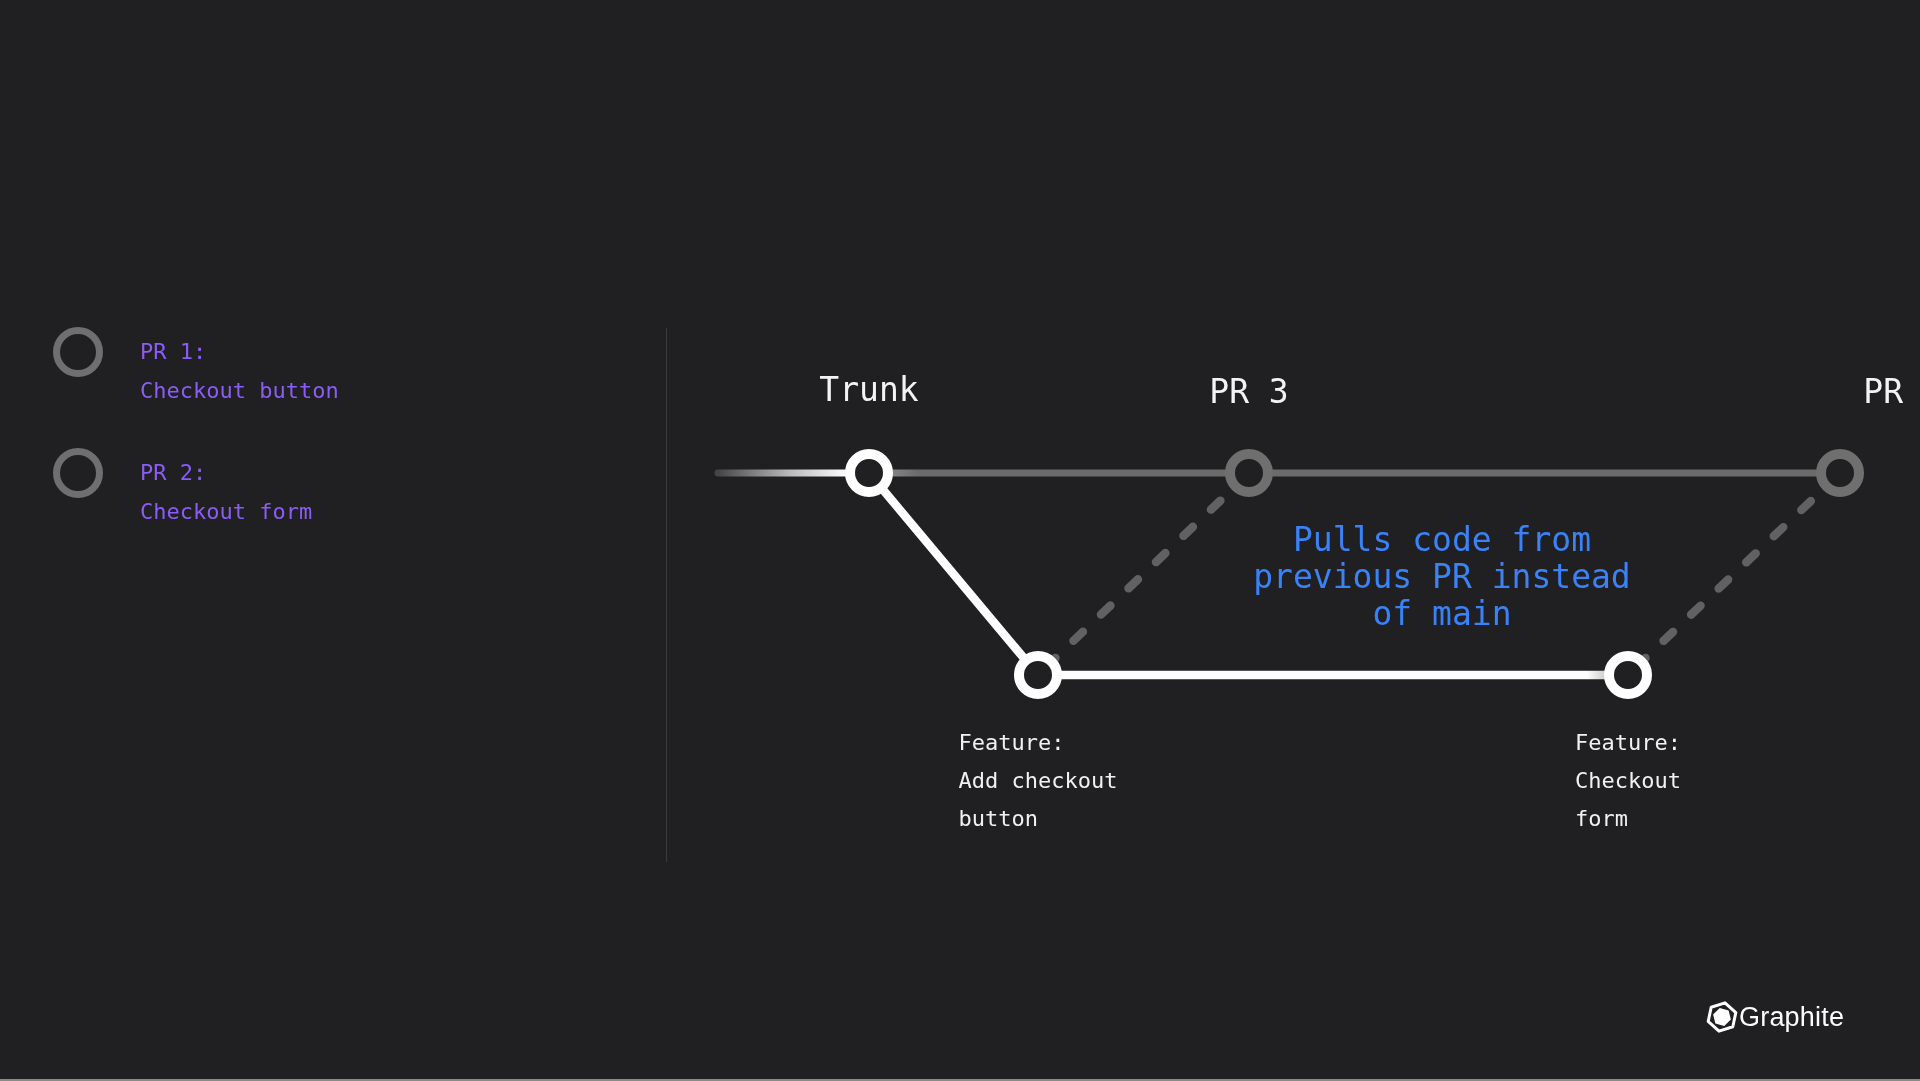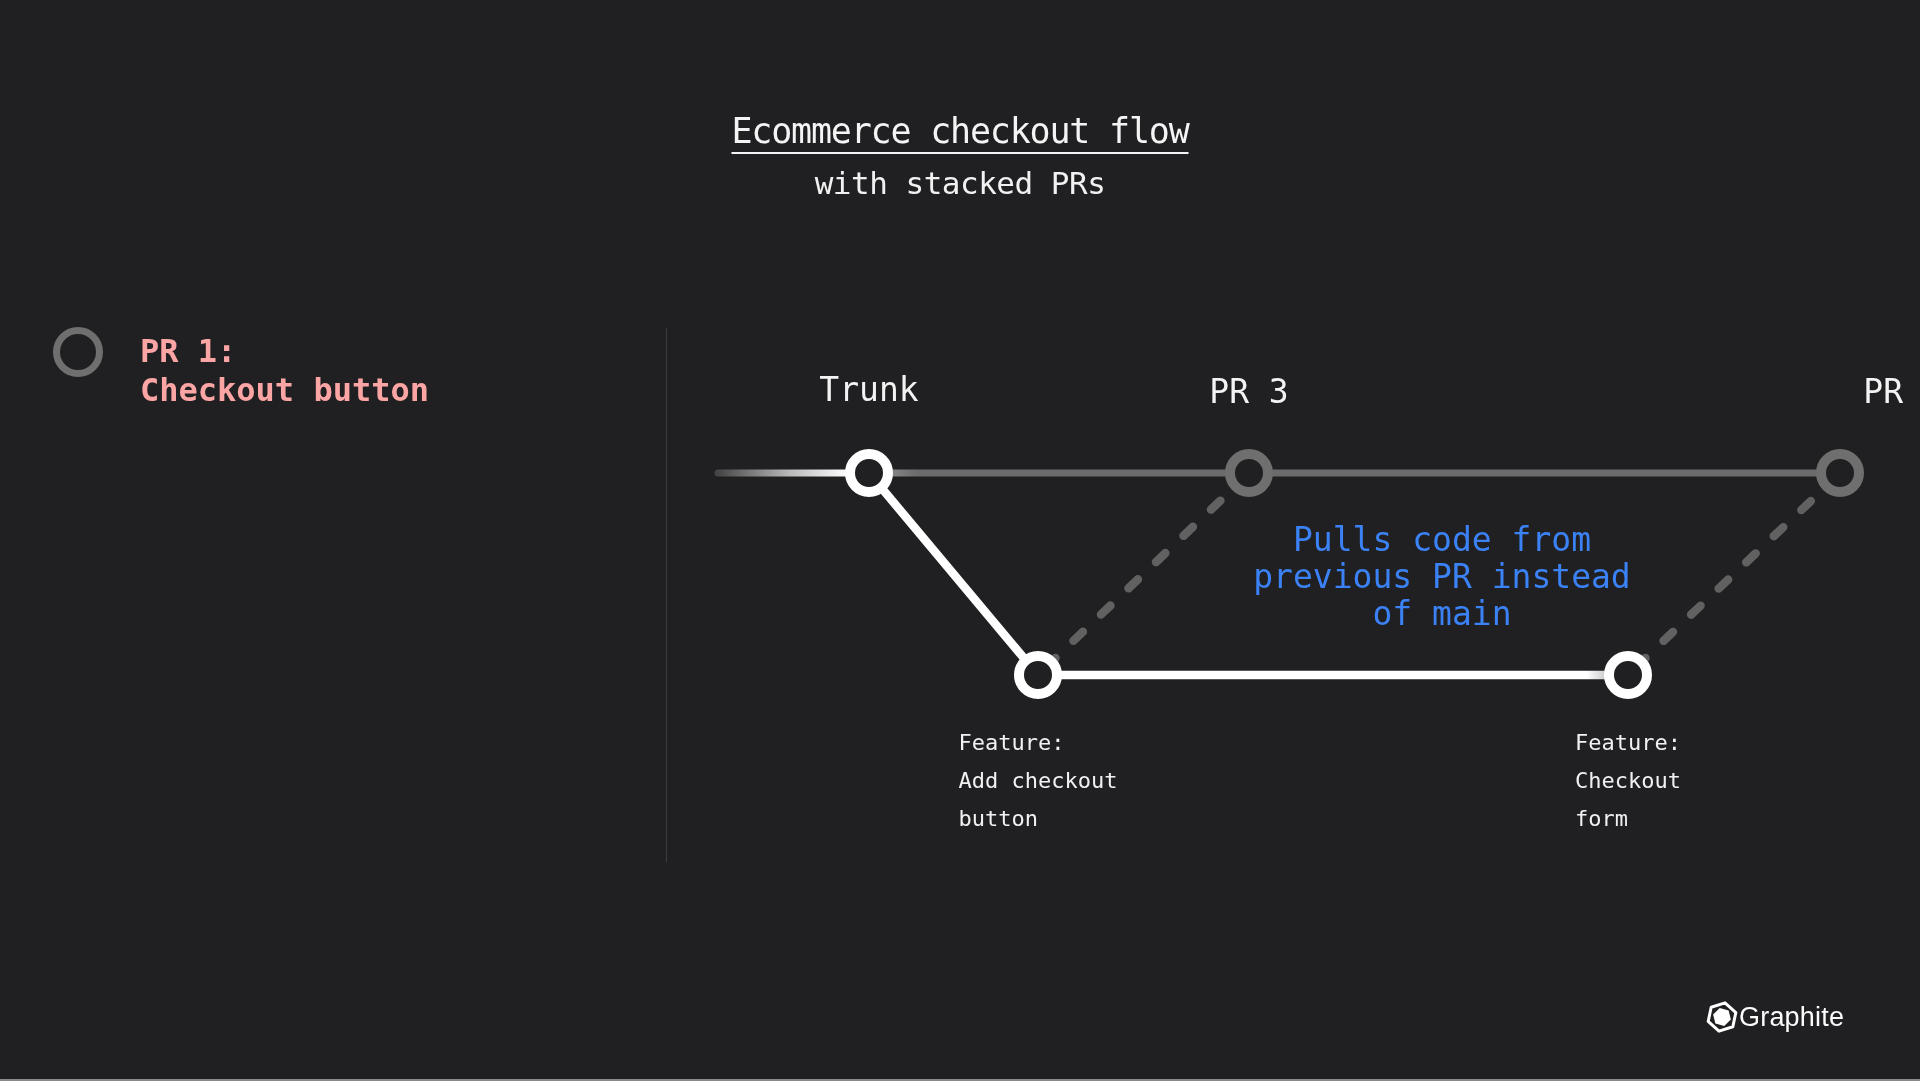--- a/index.html
+++ b/index.html
@@ -17,21 +17,21 @@
   }
   .title-sub{font-size:31px;line-height:40px;letter-spacing:-0.5px;margin-top:9px;color:#f2f1f2;}
   
   .pr-list{position:absolute;left:53px;top:332px;margin:0;padding:0;list-style:none;}
   .pr-item{display:flex;align-items:flex-start;margin:0 0 43px 0;}
   .pr-bullet{
     flex:0 0 auto;width:36px;height:36px;border:7px solid #6f6f6f;border-radius:50%;
     margin-top:-5px;
   }
   .pr-text{
-    margin-left:37px;font-size:32px;line-height:39px;white-space:pre-line;color:#fca5a5;font-weight:bold;
+    margin-left:37px;font-size:22px;line-height:39px;white-space:pre-line;color:#8b5cf6;
   }
   
   .divider{position:absolute;left:666px;top:328px;width:1px;height:534px;background:#3b3b3b;}
   
   .graph-svg{position:absolute;left:0;top:0;width:1920px;height:1081px;}
   .branch-label{
     position:absolute;transform:translateX(-50%);font-size:33px;line-height:38px;
     white-space:nowrap;color:#f4f3f4;
   }
   .node-label{
@@ -49,30 +49,31 @@
     font-family:"Liberation Sans", sans-serif;font-weight:500;
     font-size:27px;line-height:36px;color:#fbfbfb;letter-spacing:0.2px;
   }
   .bottom-edge{position:absolute;left:0;right:0;bottom:0;height:2px;background:#8a8a8a;}
 </style>
 </head>
 <body>
 
 <div class="canvas">
 
-  <div class="title-block">
-    <h1 class="title-main">Ecommerce checkout flow</h1>
-    <div class="title-sub">with stacked PRs</div>
-  </div>
 
   <ul class="pr-list">
     <li class="pr-item">
       <span class="pr-bullet"></span>
       <span class="pr-text">PR 1:
 Checkout button</span>
+    </li>
+    <li class="pr-item">
+      <span class="pr-bullet"></span>
+      <span class="pr-text">PR 2:
+Checkout form</span>
     </li>
   </ul>
 
   <div class="divider"></div>
 
   <svg class="graph-svg" viewBox="0 0 1920 1081" xmlns="http://www.w3.org/2000/svg">
     <defs>
       <linearGradient id="gradLeft" gradientUnits="userSpaceOnUse" x1="718" y1="473" x2="848" y2="473">
         <stop offset="0" stop-color="#454545"></stop>
         <stop offset="0.55" stop-color="#b9b9b9"></stop>

